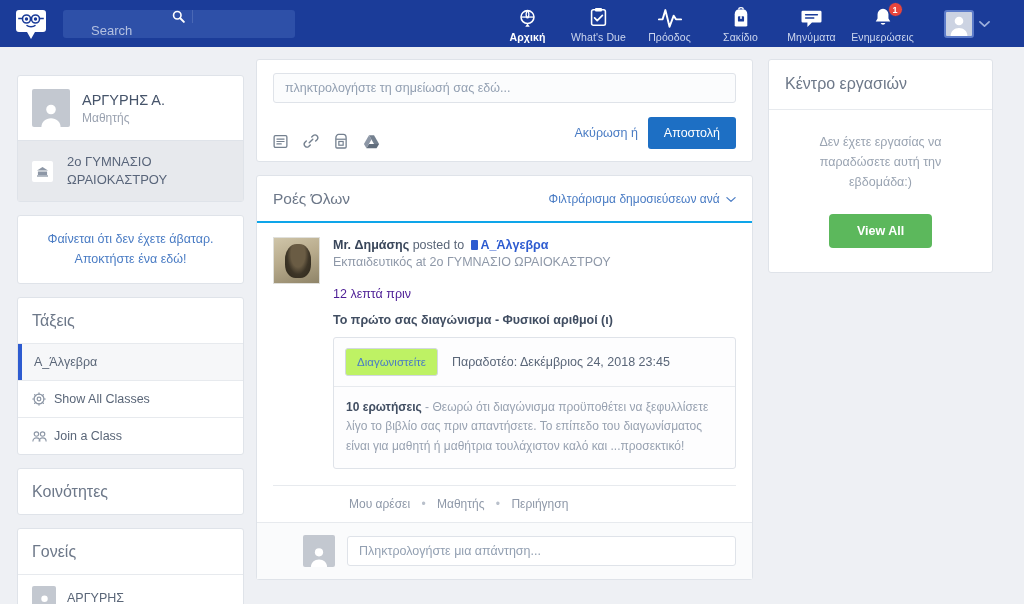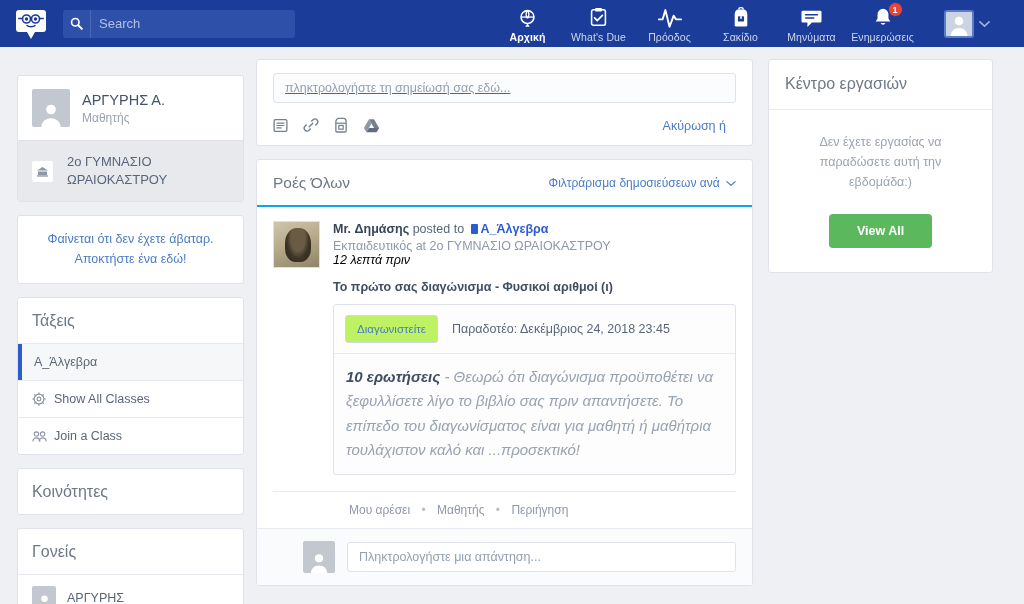--- a/index.html
+++ b/index.html
@@ -25,20 +25,21 @@
   }
   .logo { width: 30px; height: 32px; display: block; }
 
   .search-box {
     position: relative;
     width: 232px; height: 28px;
     background: #2e50a8;
     border-radius: 3px;
     display: flex; align-items: center;
     margin-left: 1px;
+    flex-direction: column;
   }
   .search-icon-box {
     width: 28px; height: 28px;
     display: flex; align-items: center; justify-content: center;
     border-right: 1px solid #4a68b5;
   }
   .search-icon-box svg { width: 13px; height: 13px; }
   .search-input {
     flex: 1; height: 28px;
     background: transparent; border: none; outline: none;
@@ -193,21 +194,20 @@
   .note-input, .group-select {
     width: 100%; height: 30px;
     border: 1px solid #dfe3e9;
     border-radius: 3px;
     background: #fbfcfd;
     padding: 0 11px;
     font-size: 12.5px;
     color: #5a6678;
     outline: none;
     font-family: "Liberation Sans", sans-serif;
-    text-decoration: underline;
   }
   .note-input::placeholder { color: #93a0b2; }
   .group-select {
     margin-top: 7px;
     display: flex; align-items: center; justify-content: space-between;
     cursor: pointer;
   }
   .group-select span { color: #6d7889; }
   .composer-actions {
     margin-top: 14px;
@@ -250,21 +250,21 @@
   .post-meta { margin-left: 13px; padding-top: 1px; }
   .post-line1 { font-size: 12.5px; color: #5a6678; }
   .post-author { font-weight: bold; color: #39465a; }
   .grp-dot {
     display: inline-block; width: 7px; height: 10px;
     background: #2d5bd0; border-radius: 1px;
     margin: 0 3px -1px 3px;
   }
   .grp-name { color: #2d5bd0; font-weight: bold; }
   .post-line2 { font-size: 12.5px; color: #8e98a8; margin-top: 3px; }
-  .post-line3 { font-size: 12.5px; color: #000000; margin-top: 0; font-style: italic; }
+  .post-line3 { font-size: 12.5px; color: #4c1d95; margin-top: 18px; }
 
   .post-body { margin-left: 60px; margin-top: 12px; padding-bottom: 4px; }
   .quiz-title { font-size: 12.5px; font-weight: bold; color: #414e62; }
   .quiz-box {
     margin-top: 10px;
     border: 1px solid #dfe3e9;
     border-radius: 3px;
     background: #fdfdfe;
   }
   .quiz-top {
@@ -278,24 +278,23 @@
     color: #4a7cc4;
     font-size: 11.5px;
     padding: 7px 11px;
     border-radius: 3px;
     cursor: pointer;
     font-family: "Liberation Sans", sans-serif;
   }
   .quiz-due { margin-left: 14px; font-size: 12.5px; color: #5a6678; }
   .quiz-desc {
     padding: 11px 12px 12px;
-    font-size: 15px;
+    font-size: 12px;
     line-height: 1.62;
     color: #98a2b1;
-    font-style: italic;
   }
   .quiz-count { color: #414e62; font-weight: bold; }
 
   .post-foot {
     margin-top: 12px;
     border-top: 1px solid #e7eaee;
     padding: 11px 0 11px 76px;
     font-size: 12px;
     color: #8e98a8;
   }
@@ -562,20 +561,21 @@
             <span>
               <svg width="17" height="15" viewBox="0 0 18 16">
                 <path d="M6.3 1.2h5.4l5.4 9.4H11.7z" fill="#74808f"></path>
                 <path d="M6.3 1.2 .9 10.6l2.7 4.6 5.4-9.4z" fill="#8d97a6"></path>
                 <path d="M3.6 15.2h10.8l2.7-4.6H6.3z" fill="#616d7c"></path>
               </svg>
             </span>
           </div>
           <div class="composer-right">
             <span class="cancel-link">Ακύρωση ή</span>
+            <button class="send-btn">Αποστολή</button>
           </div>
         </div>
       </div>
     </div>
 
     <div class="card">
       <div class="feed-head">
         <span class="feed-title">Ροές Όλων</span>
         <span class="feed-filter">
           <span>Φιλτράρισμα δημοσιεύσεων ανά</span>

